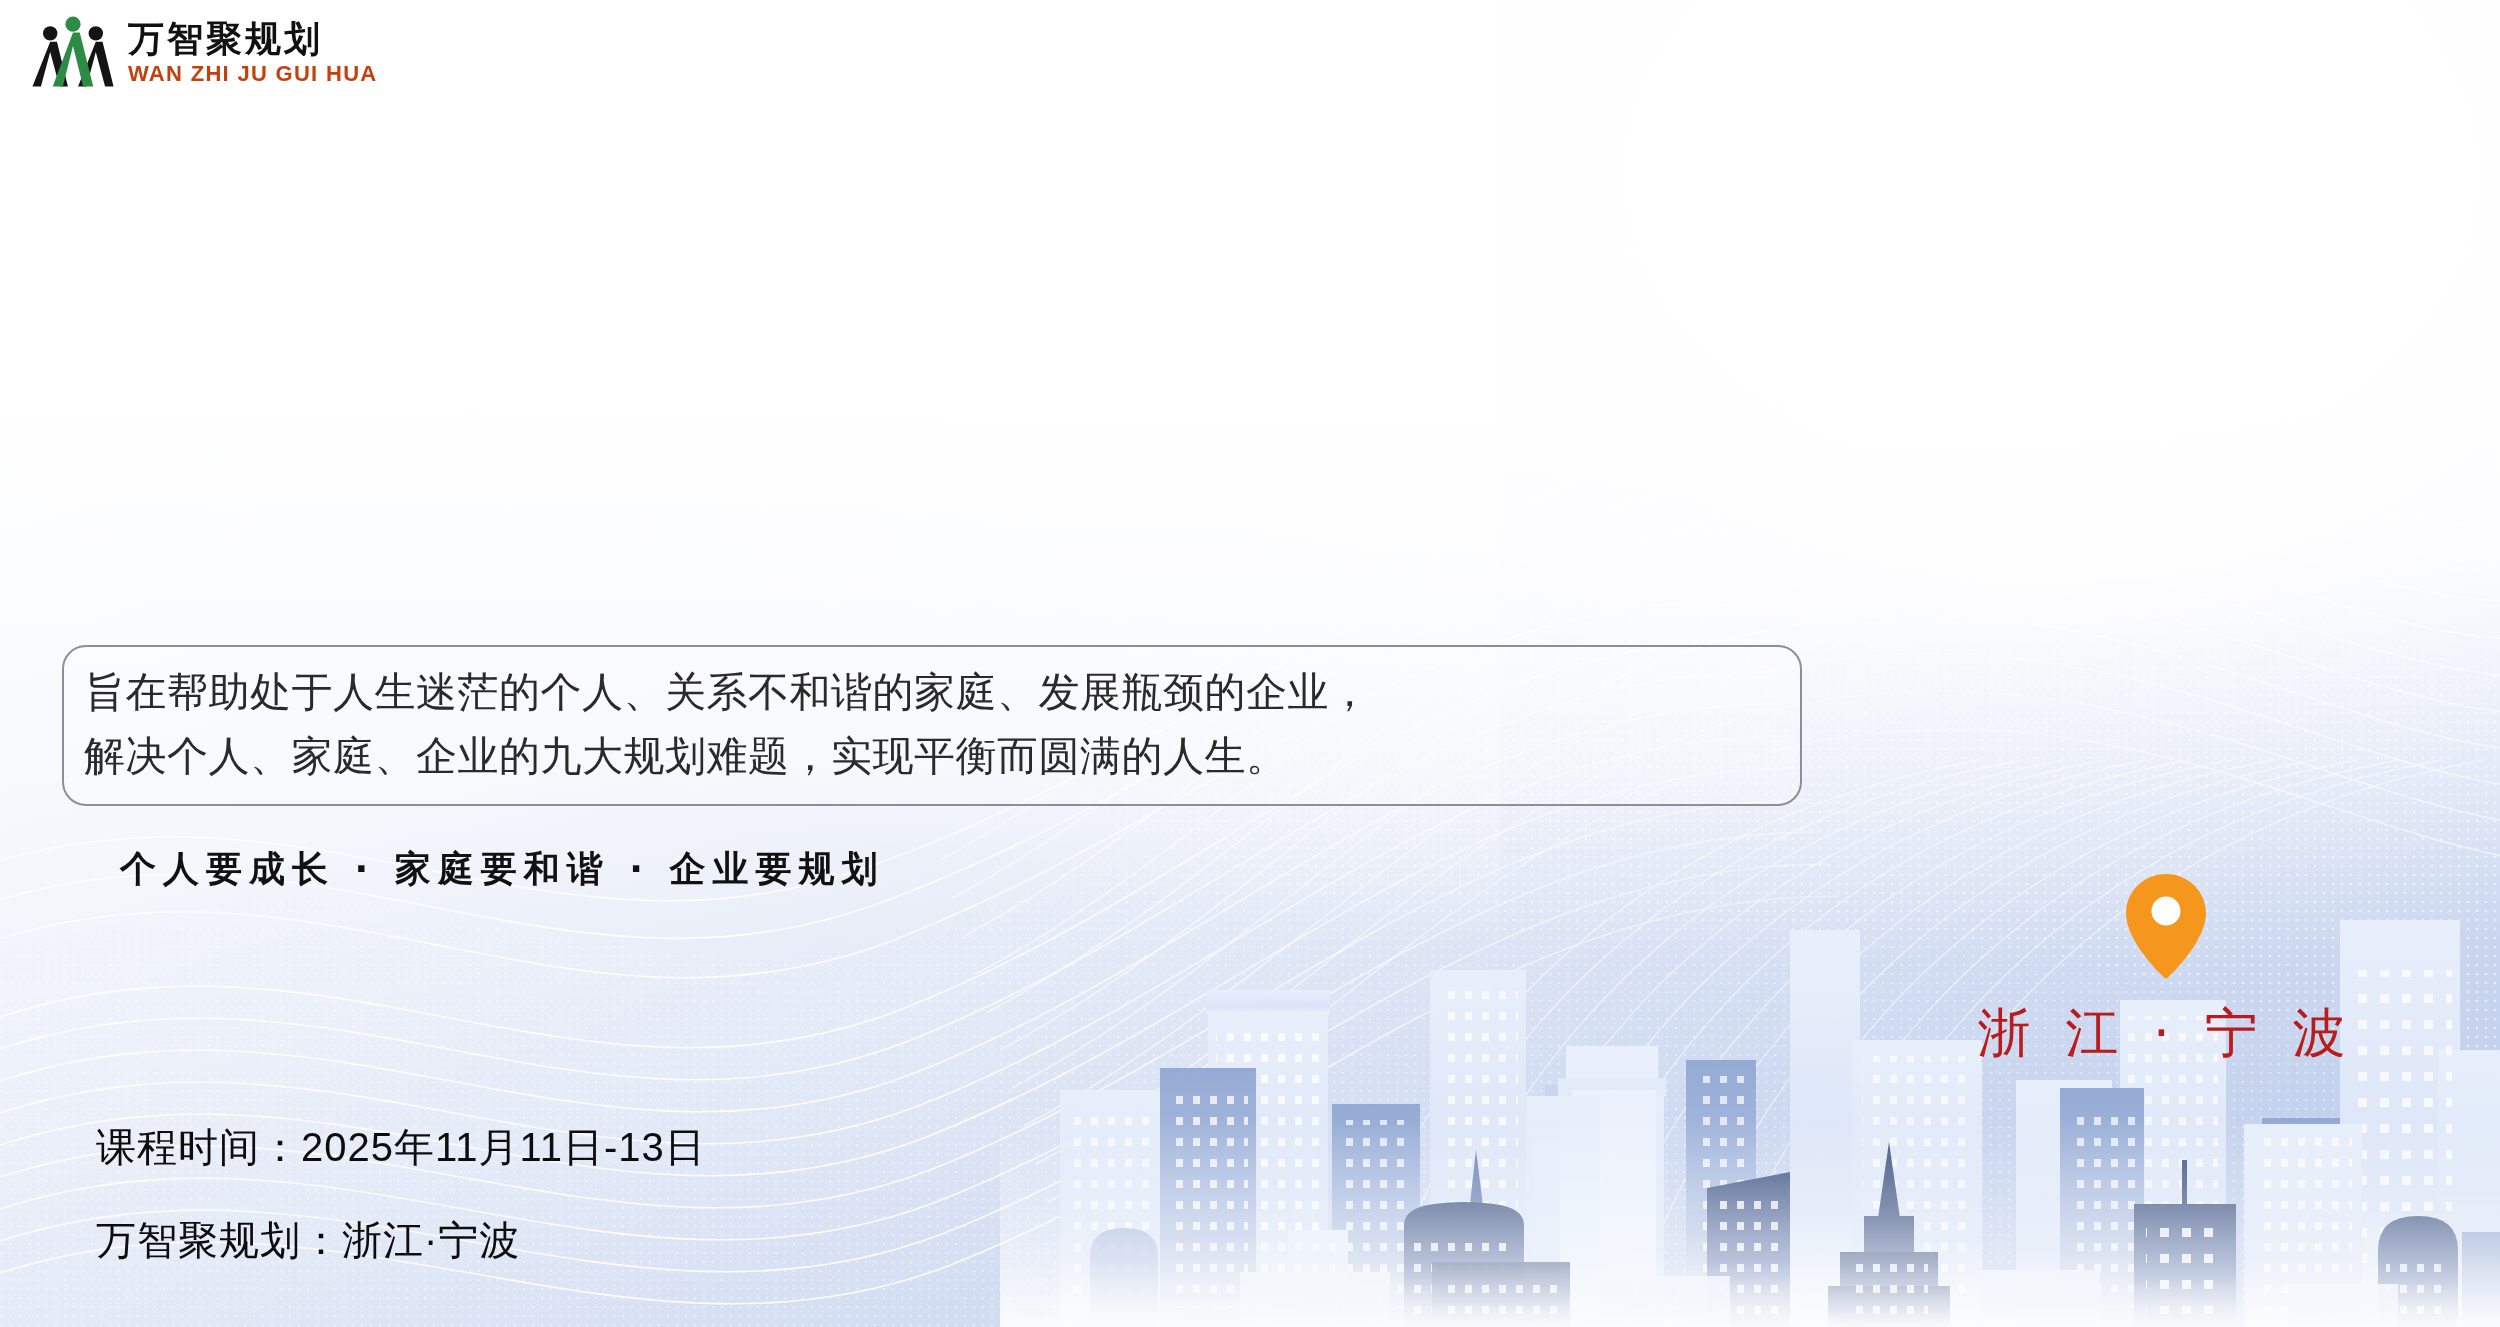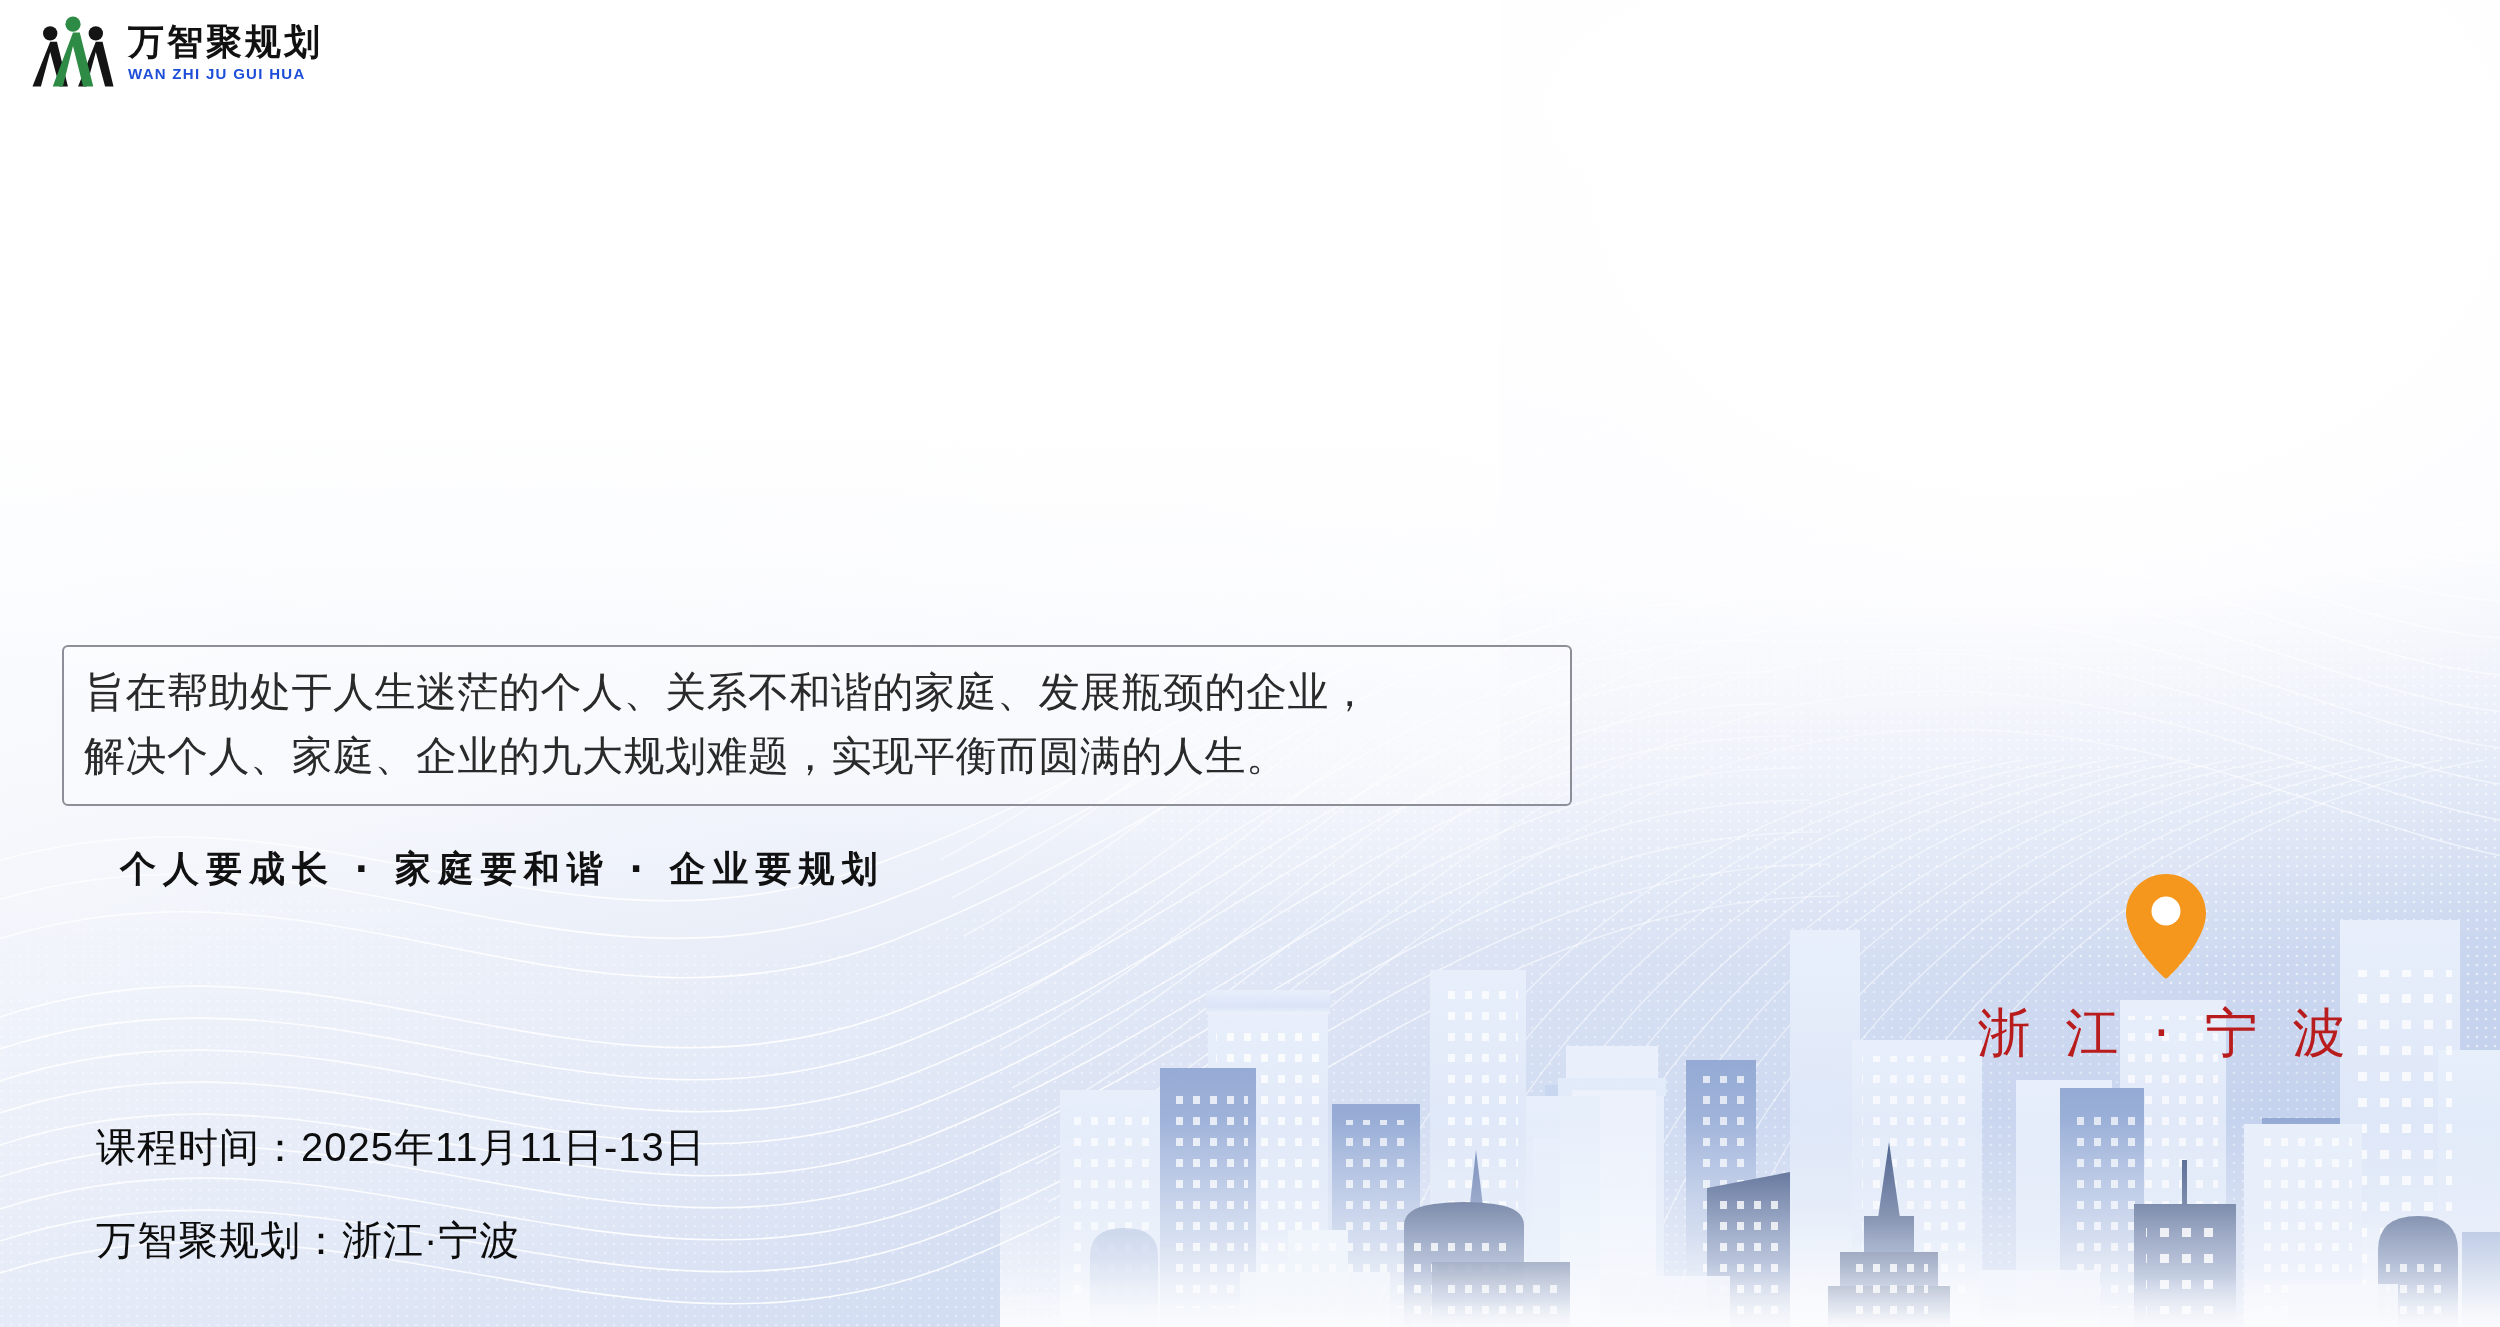--- a/index.html
+++ b/index.html
@@ -47,21 +47,21 @@
   }
   .logo-mark { width: 86px; height: 76px; display:block; }
   .logo-text { display: flex; flex-direction: column; line-height: 1; }
   .logo-cn {
     font-family: "DejaVu Serif", "Liberation Serif", serif;
     font-size: 36px; font-weight: 700; color: #111111;
     letter-spacing: 3px;
   }
   .logo-en {
     font-family: "Liberation Sans", sans-serif;
-    font-size: 15px; font-weight: 700; color: #1d4ed8;
+    font-size: 22px; font-weight: 700; color: #c2410c;
     letter-spacing: 1.3px; margin-top: 7px;
   }
 
   
   .title-wrap {
     position: absolute; left: 62px; top: 196px;
     z-index: 30;
   }
   .title {
     font-family: "DejaVu Sans", "Liberation Sans", sans-serif;
@@ -87,25 +87,25 @@
     -webkit-mask-image: linear-gradient(to top, rgba(0,0,0,0) 4%, rgba(0,0,0,0.55) 70%, rgba(0,0,0,0.85) 100%);
     mask-image: linear-gradient(to top, rgba(0,0,0,0) 4%, rgba(0,0,0,0.55) 70%, rgba(0,0,0,0.85) 100%);
     position: relative;
     top: 163px;
     height: 0;
   }
 
   
   .desc-box {
     position: absolute; left: 62px; top: 645px;
-    width: 1510px;
+    width: 1740px;
     box-sizing: border-box;
     padding: 14px 22px 16px 20px;
     border: 2px solid #8c8f97;
-    border-radius: 6px;
+    border-radius: 24px;
     background: rgba(255,255,255,0.26);
     z-index: 30;
   }
   .desc-line {
     font-family: "DejaVu Sans", "Liberation Sans", sans-serif;
     font-size: 41px;
     color: #2a2a2a;
     line-height: 1.55;
     letter-spacing: 0.5px;
     white-space: nowrap;

